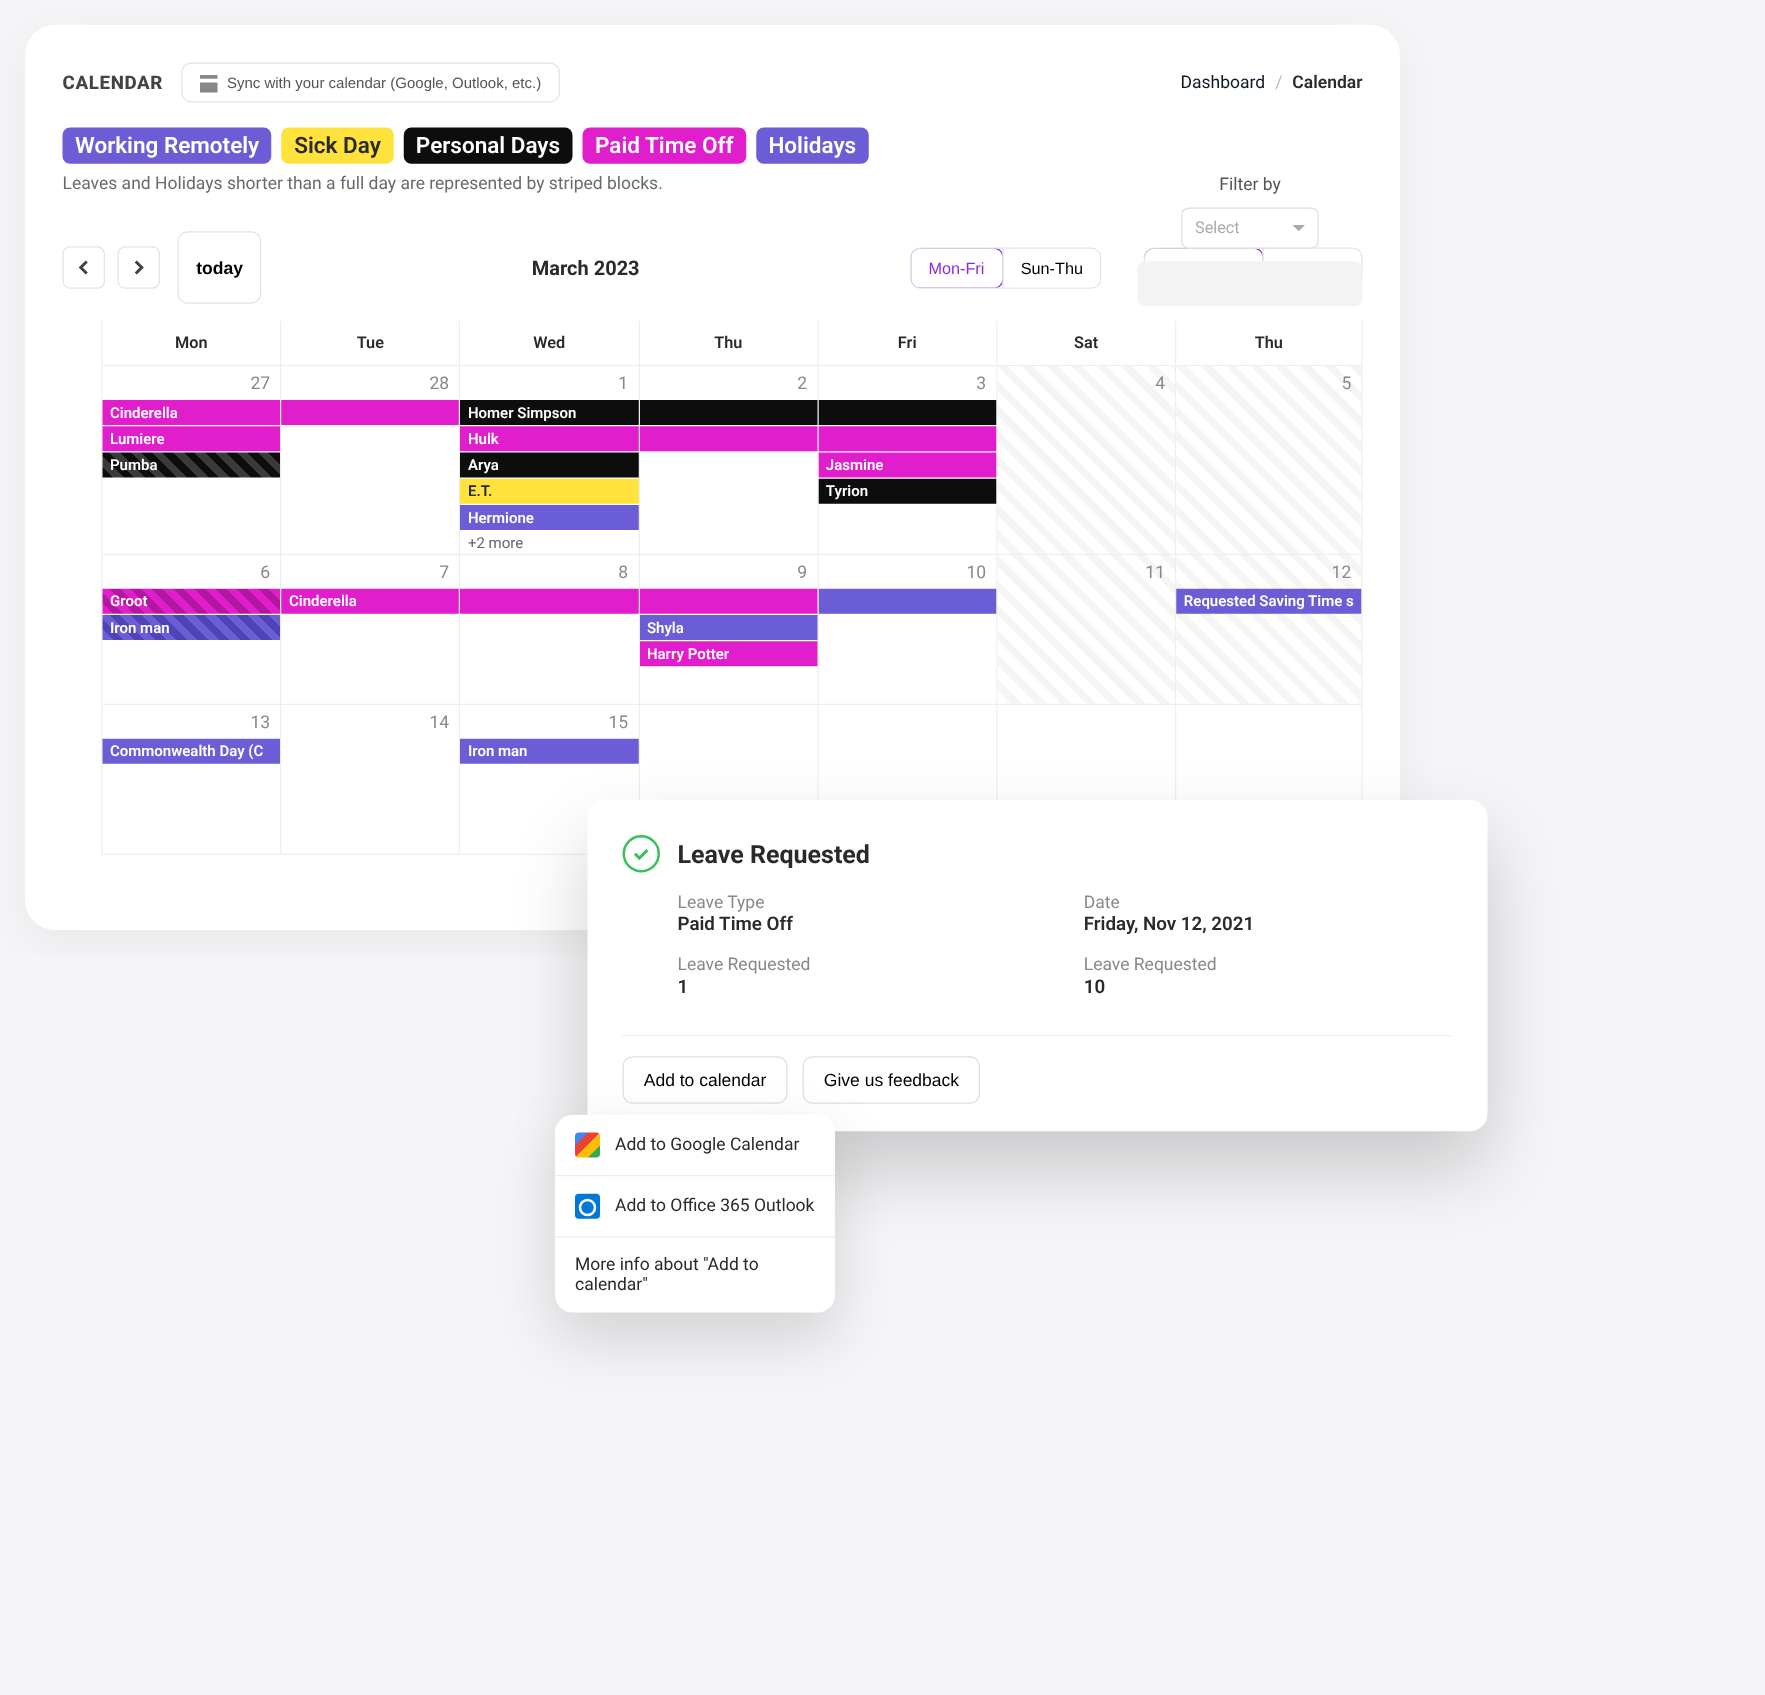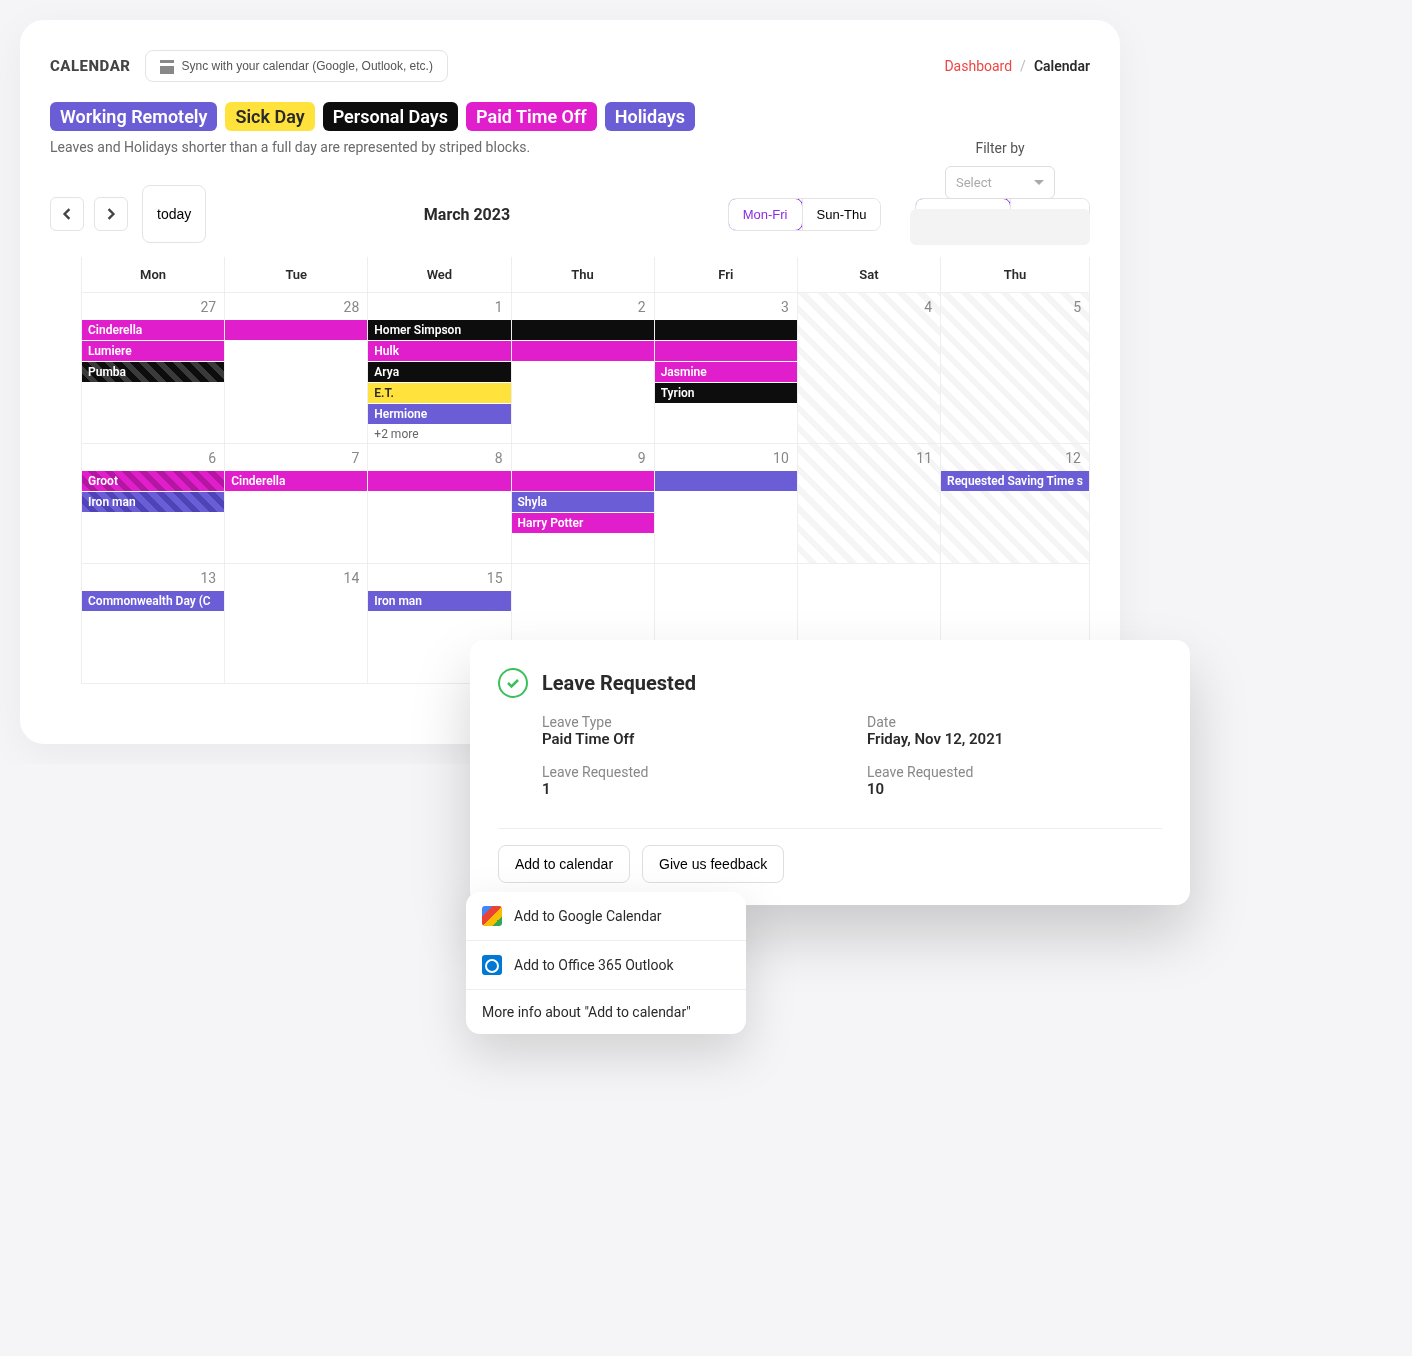--- a/index.html
+++ b/index.html
@@ -21,21 +21,21 @@
 .chip-pink { background: #e01ecb; color: #fff; }
 .caption { color: #6a6a6a; font-size: 14px; margin-bottom: 14px; }
 .filter-row { position: absolute; top: 120px; right: 30px; display: flex; align-items: center; gap: 10px; flex-direction: column; }
 .filter-label { font-size: 14px; color: #555; }
 .select { border: 1px solid #dedede; background: #fff; border-radius: 6px; padding: 8px 30px 8px 10px; font-size: 13px; color: #aaa; position: relative; min-width: 110px; }
 .select::after { content: ""; position: absolute; right: 10px; top: 13px; border-left: 5px solid transparent; border-right: 5px solid transparent; border-top: 5px solid #aaa; }
 .filter-box { width: 180px; height: 36px; background: #f3f3f3; border-radius: 6px; border: none; }
 .nav-row { display: flex; align-items: center; gap: 10px; margin: 30px 0 14px 0; }
 .nav-btn { border: 1px solid #e3e3e3; background: #fff; border-radius: 6px; width: 34px; height: 34px; display: flex; align-items: center; justify-content: center; cursor: pointer; }
 .nav-btn svg { width: 12px; height: 12px; stroke: #444; stroke-width: 2; fill: none; }
-.today-btn { border: 1px solid #e3e3e3; background: #fff; border-radius: 8px; padding: 20px 14px; font-size: 14px; cursor: pointer; margin-left: 4px; }
+.today-btn { border: 1px solid #e3e3e3; background: #fff; border-radius: 8px; padding: 20px 14px; font-size: 14px; cursor: pointer; margin-left: 4px; font-weight: bold; }
 .month-title { flex: 1; text-align: center; font-size: 16px; font-weight: 700; }
 .toggle-group { display: flex; border: 1px solid #e3e3e3; border-radius: 8px; overflow: hidden; }
 .toggle-group button { background: #fff; border: none; padding: 8px 14px; font-size: 13px; cursor: pointer; }
 .toggle-group button.on { color: #8a2be2; border: 1px solid #8a2be2; border-radius: 8px; margin: -1px; }
 .toggle-group button + button { border-left: 1px solid #e3e3e3; }
 .calendar { display: grid; grid-template-columns: repeat(7, 1fr); border-left: 1px solid #eee; margin-left: 31px; }
 .dow { font-size: 13px; font-weight: 600; text-align: center; padding: 10px 0; border-right: 1px solid #eee; border-bottom: 1px solid #eee; }
 .cell { border-right: 1px solid #eee; border-bottom: 1px solid #eee; min-height: 120px; position: relative; padding-top: 4px; }
 .cell.weekend { background: repeating-linear-gradient(45deg, #fff 0, #fff 8px, #f5f5f5 8px, #f5f5f5 14px); }
 .dnum { text-align: right; padding: 2px 8px 4px 0; font-size: 14px; color: #888; }
@@ -55,41 +55,41 @@
 .modal-head { display: flex; align-items: center; gap: 14px; margin-bottom: 16px; }
 .check-circle { width: 30px; height: 30px; border: 2px solid #3bbf5a; border-radius: 50%; display: flex; align-items: center; justify-content: center; }
 .check-circle svg { width: 16px; height: 16px; stroke: #3bbf5a; stroke-width: 2.5; fill: none; }
 .modal-title { font-size: 20px; font-weight: 700; }
 .modal-grid { display: grid; grid-template-columns: 1fr 1fr; gap: 6px 30px; padding-left: 44px; margin-bottom: 20px; }
 .m-label { font-size: 14px; color: #888; }
 .m-value { font-size: 15px; color: #2a2a2a; font-weight: 600; margin-bottom: 10px; }
 .modal-divider { border-top: 1px solid #eee; margin: 0 0 16px 0; }
 .modal-actions { display: flex; gap: 12px; }
 .m-btn { border: 1px solid #dedede; background: #fff; border-radius: 8px; padding: 10px 16px; font-size: 14px; cursor: pointer; }
-.dropdown { position: absolute; left: 466px; top: 892px; width: 280px; background: #fff; border-radius: 14px; box-shadow: 0 20px 50px rgba(0,0,0,.15); overflow: hidden; }
+.dropdown { position: absolute; left: 444px; top: 892px; width: 224px; background: #fff; border-radius: 14px; box-shadow: 0 20px 50px rgba(0,0,0,.15); overflow: hidden; }
 .dd-item { display: flex; align-items: center; gap: 12px; padding: 14px 16px; font-size: 14px; border-bottom: 1px solid #eee; cursor: pointer; }
 .dd-item:last-child { border-bottom: none; }
 .dd-icon { width: 20px; height: 20px; border-radius: 3px; display: inline-block; position: relative; }
 .gcal { background: linear-gradient(135deg, #4285f4 25%, #ea4335 25% 50%, #fbbc05 50% 75%, #34a853 75%); }
 .outlook { background: #0078d4; }
 .outlook::after { content: ""; position: absolute; left: 3px; top: 4px; width: 10px; height: 10px; border: 2px solid #fff; border-radius: 50%; }
 </style>
 </head>
 <body>
 
 <div class="app-card">
 
   <div class="topbar">
     <div class="title">CALENDAR</div>
     <button class="sync-btn">
       <span class="ico"></span>
       <span>Sync with your calendar (Google, Outlook, etc.)</span>
     </button>
     <div class="breadcrumb">
-      <a style="color:#ef4444;text-decoration:none;">Dashboard</a>
+      <a style="color:#0f172a;text-decoration:none;">Dashboard</a>
       <span class="sep">/</span>
       <span class="active">Calendar</span>
     </div>
   </div>
 
   <div class="legend-row">
     <span class="chip chip-purple">Working Remotely</span>
     <span class="chip chip-yellow">Sick Day</span>
     <span class="chip chip-black">Personal Days</span>
     <span class="chip chip-pink">Paid Time Off</span>

